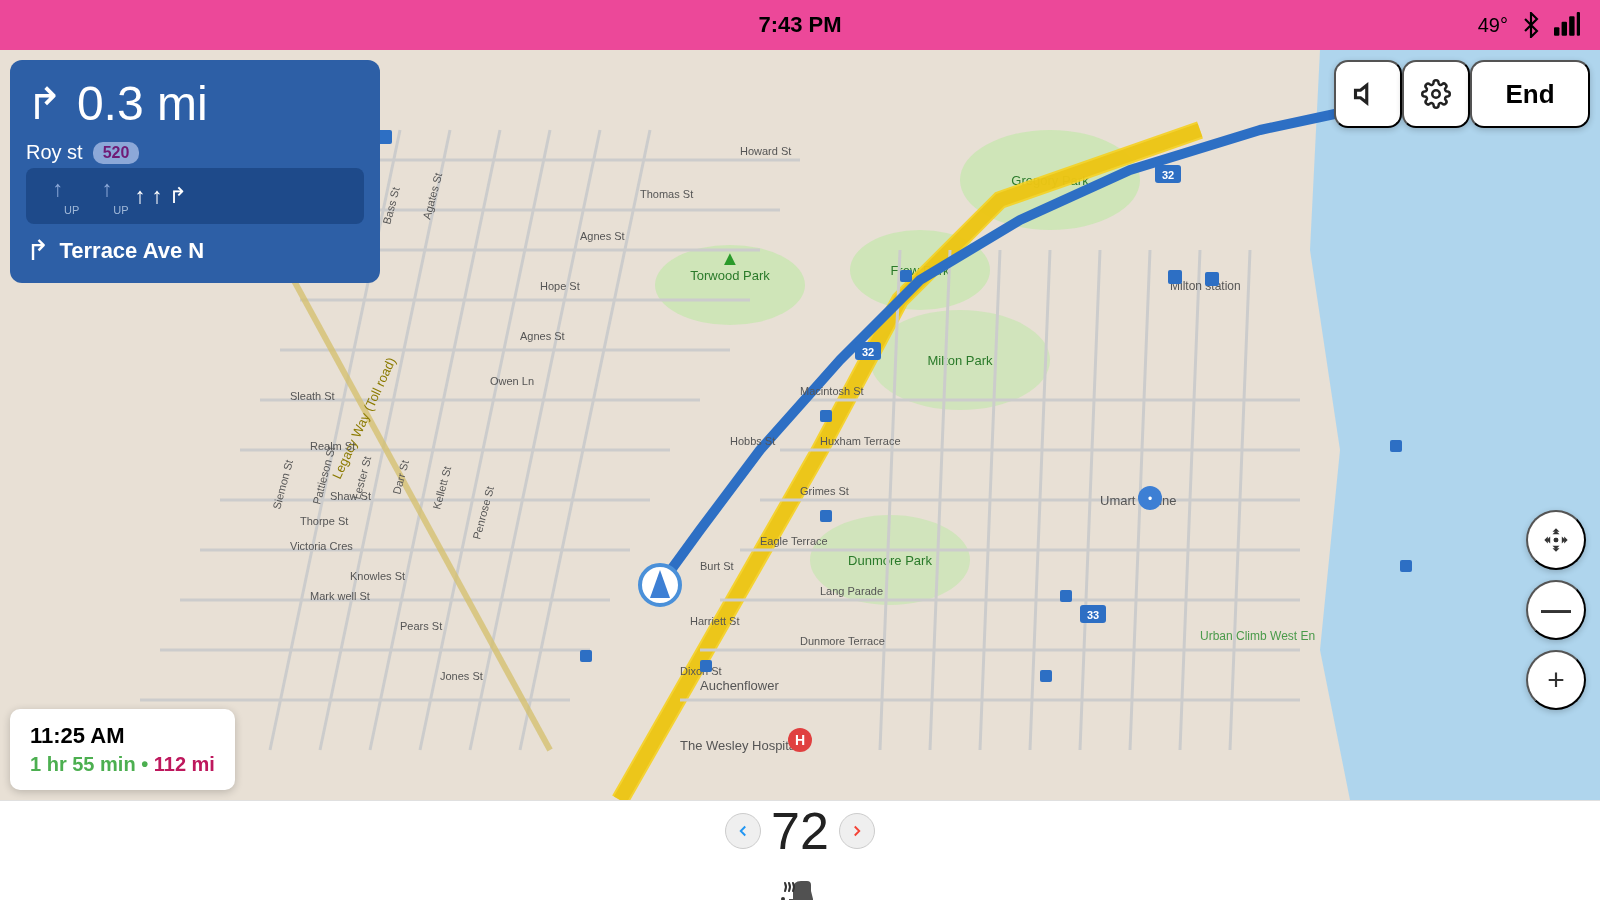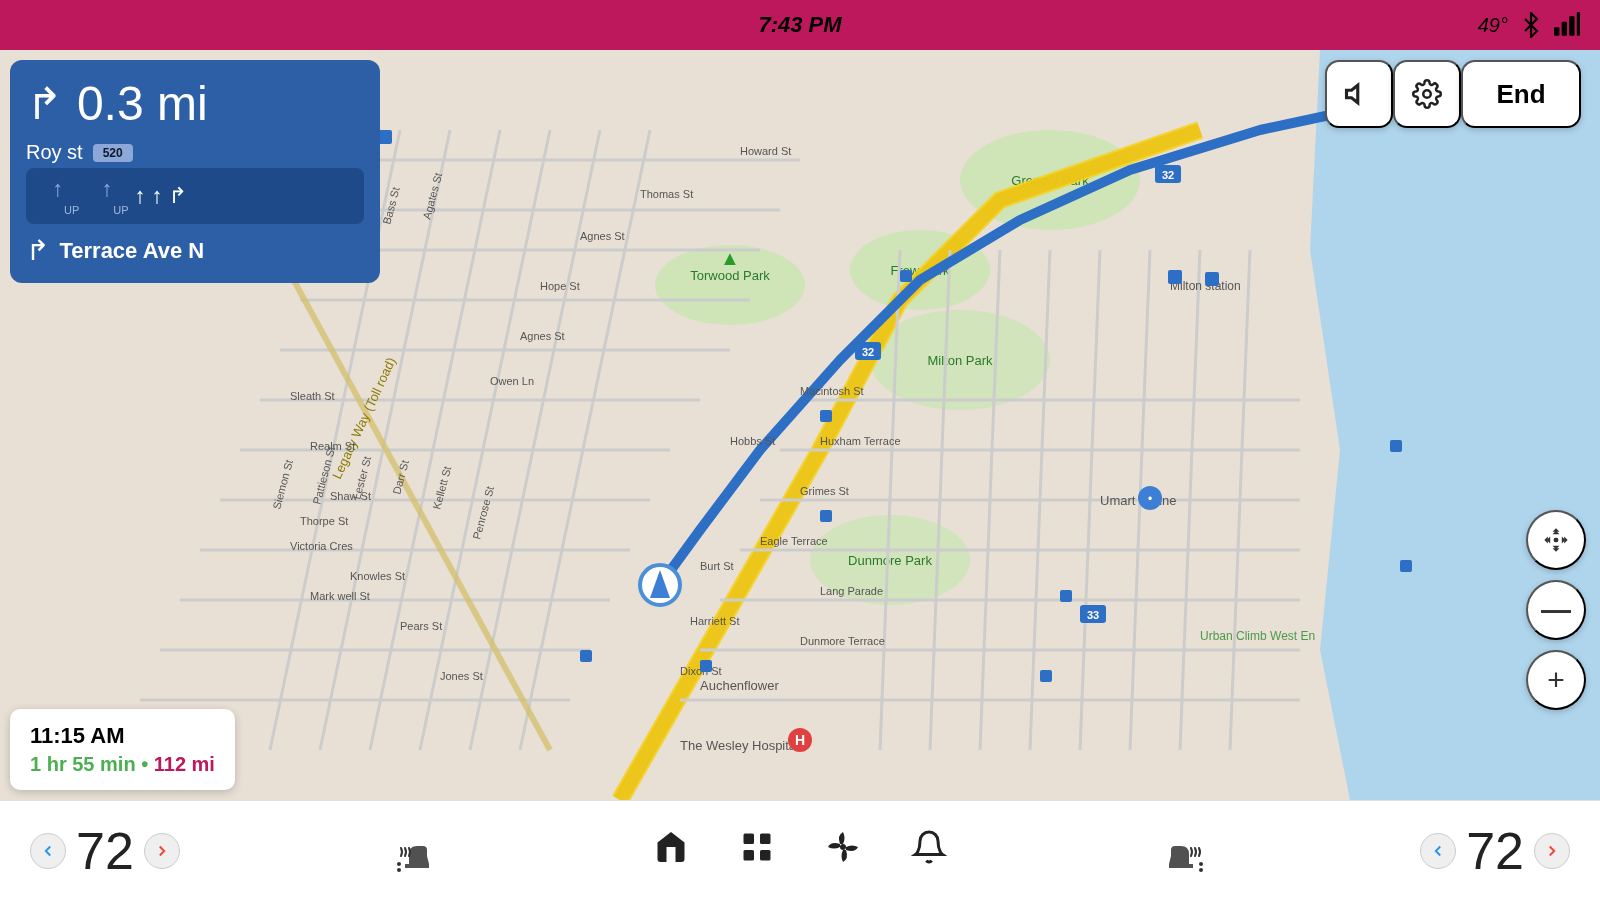--- a/index.html
+++ b/index.html
@@ -1,22 +1,22 @@
 <!DOCTYPE html>
 <html><head>
   <meta charset="utf-8">
   <style>
     * { margin: 0; padding: 0; box-sizing: border-box; }
     body { width: 1600px; height: 900px; overflow: hidden; font-family: -apple-system, BlinkMacSystemFont, 'Helvetica Neue', Arial, sans-serif; background: #fff; }
 
     
     #status-bar {
       position: absolute; top: 0; left: 0; right: 0; height: 50px;
-      background: #be185d; display: flex; align-items: center; justify-content: space-between;
-      padding: 0 20px; z-index: 100; font-style: italic;
+      background: #ec4899; display: flex; align-items: center; justify-content: space-between;
+      padding: 0 20px; z-index: 100;
     }
     #status-bar .time { font-size: 22px; font-weight: 600; color: #000; position: absolute; left: 50%; transform: translateX(-50%); }
     #status-bar .right-icons { display: flex; align-items: center; gap: 10px; margin-left: auto; }
     #status-bar .temp { font-size: 20px; font-weight: 500; color: #000; }
 
     
     #map-area {
       position: absolute; top: 50px; left: 0; right: 0; bottom: 100px;
       background: #e8e0d8; overflow: hidden;
     }
@@ -28,21 +28,21 @@
     #nav-card {
       position: absolute; top: 10px; left: 10px; width: 370px;
       background: #2d5fa6; border-radius: 12px; padding: 16px; z-index: 50;
       color: #fff;
     }
     #nav-card .distance-row { display: flex; align-items: center; gap: 14px; margin-bottom: 10px; }
     #nav-card .turn-arrow { font-size: 44px; color: #fff; }
     #nav-card .distance-text { font-size: 48px; font-weight: 400; color: #fff; }
     #nav-card .street-row { display: flex; align-items: center; gap: 10px; margin-bottom: 4px; }
     #nav-card .street-name-small { font-size: 20px; color: #ffffff; }
-    #nav-card .route-badge { background: #8ca8d8; border-radius: 4px; padding: 2px 10px; font-size: 12px; color: #0f172a; font-weight: 600; }
+    #nav-card .route-badge { background: #8ca8d8; border-radius: 10px; padding: 2px 10px; font-size: 16px; color: #701a75; font-weight: 600; }
     #nav-card .street-name-main { font-size: 26px; font-weight: 700; color: #fff; margin-bottom: 10px; }
     #nav-card .lanes-row { display: flex; gap: 6px; background: #1e4a8a; border-radius: 8px; padding: 8px 10px; margin-bottom: 10px; align-items: center; }
     #nav-card .lane { display: flex; flex-direction: column; align-items: center; gap: 2px; }
     #nav-card .lane-label { font-size: 11px; color: #a0b8d8; margin-left: 28px; }
     #nav-card .lane-arrow { font-size: 22px; color: #8ca8d8; }
     #nav-card .lane-arrow.active { color: #fff; }
     #nav-card .next-street-row { display: flex; align-items: center; gap: 10px; }
     #nav-card .next-arrow { font-size: 28px; color: #fff; }
     #nav-card .next-street { font-size: 22px; font-weight: 600; color: #fff; }
 
@@ -51,21 +51,21 @@
       position: absolute; bottom: 10px; left: 10px;
       background: #fff; border-radius: 10px; padding: 14px 20px; z-index: 50;
       box-shadow: 0 2px 8px rgba(0,0,0,0.2);
     }
     #eta-card .eta-time { font-size: 22px; font-weight: 700; color: #000; }
     #eta-card .eta-details { font-size: 20px; color: #333; margin-top: 4px; }
     #eta-card .eta-details span { color: #4CAF50; font-weight: 600; text-align: center; }
 
     
     #top-controls {
-      position: absolute; top: 10px; right: 19px; display: flex; z-index: 50;
+      position: absolute; top: 10px; right: 10px; display: flex; z-index: 50;
     }
     .ctrl-btn {
       background: #fff; border-radius: 14px; display: flex; align-items: center; justify-content: center;
       cursor: pointer; box-shadow: 0 2px 6px rgba(0,0,0,0.2);
     }
     .ctrl-btn.square { width: 68px; height: 68px; }
     .ctrl-btn.wide { padding: 0 28px; height: 68px; min-width: 120px; font-size: 26px; font-weight: 600; color: #000; }
     .ctrl-btn svg { width: 30px; height: 30px; }
 
     
@@ -75,21 +75,21 @@
     .map-ctrl-btn {
       width: 60px; height: 60px; background: #fff; border-radius: 50%;
       display: flex; align-items: center; justify-content: center;
       box-shadow: 0 2px 6px rgba(0,0,0,0.2); cursor: pointer; font-size: 22px; font-weight: 700; color: #333;
     }
 
     
     #bottom-bar {
       position: absolute; bottom: 0; left: 0; right: 0; height: 100px;
       background: #fff; display: flex; align-items: center; justify-content: space-between;
-      padding: 0 30px; border-top: 1px solid #e0e0e0; z-index: 100;
+      padding: 0 30px; border-top: 1px solid #e0e0e0; z-index: 100; flex-direction: column;
     }
     .temp-control { display: flex; align-items: center; gap: 10px; }
     .temp-arrow { width: 36px; height: 36px; border-radius: 50%; border: 1px solid #ccc; display: flex; align-items: center; justify-content: center; cursor: pointer; }
     .temp-arrow.left svg { color: #2196F3; }
     .temp-arrow.right svg { color: #f44336; }
     .temp-value { font-size: 52px; font-weight: 400; color: #222; }
     .heat-icon { font-size: 28px; color: #333; display: flex; align-items: center; }
     .bottom-icons { display: flex; gap: 50px; align-items: center; }
     .bottom-icon { font-size: 32px; color: #222; cursor: pointer; }
   </style>
@@ -288,21 +288,21 @@
         <div class="lane-arrow active">↱</div>
       </div>
     </div>
     <div class="next-street-row">
       <div class="next-arrow">↱</div>
       <div class="next-street">Terrace Ave N</div>
     </div>
   </div>
 
   <div id="eta-card">
-    <div class="eta-time">11:15 AM</div>
+    <div class="eta-time">11:25 AM</div>
     <div class="eta-details">
       <span>1 hr 55 min</span>
       <span> • </span>
       <span style="color:#be185d;">112 mi</span>
     </div>
   </div>
 
   <div id="top-controls">
     <button class="ctrl-btn square">
       <svg viewBox="0 0 24 24" fill="none" stroke="#222" stroke-width="2.5">

